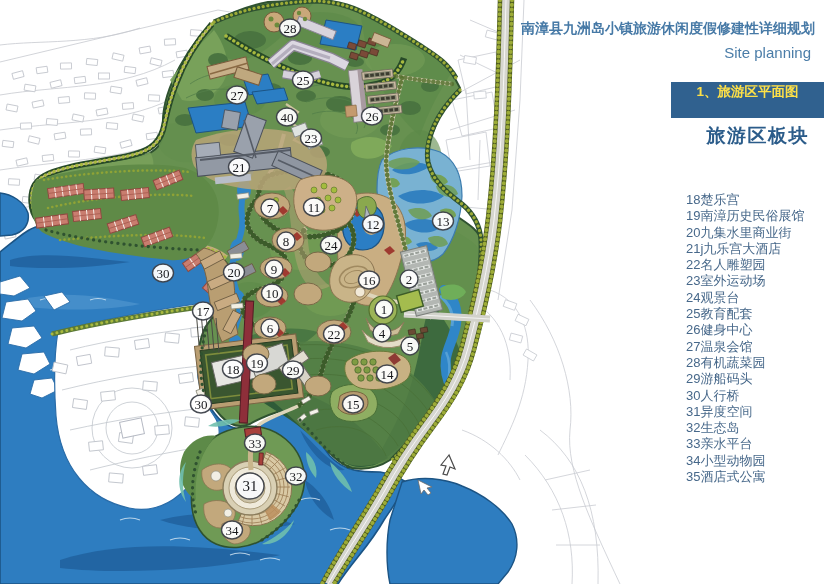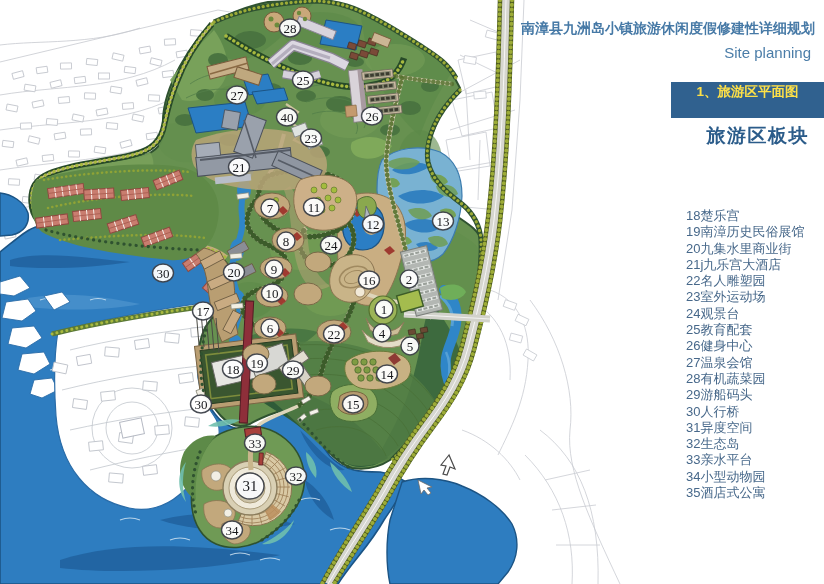--- a/index.html
+++ b/index.html
@@ -937,15 +937,15 @@
 <div style="position:absolute;right:9px;top:20px;text-align:right;font-size:14px;font-weight:bold;color:#4679a6;white-space:nowrap;">南漳县九洲岛小镇旅游休闲度假修建性详细规划</div>
 
 
 <div style="position:absolute;right:13px;top:44px;text-align:left;font-size:15px;color:#4b7da8;white-space:nowrap;">Site planning</div>
 
 <div style="position:absolute;left:671px;top:82px;width:153px;height:36px;background:#30618f;color:#fde047;font-size:13.5px;font-weight:bold;text-align:center;line-height:20px;">1、旅游区平面图</div>
 
 <div style="position:absolute;right:15px;top:99px;text-align:right;font-size:19px;font-weight:bold;color:#2b5c8a;letter-spacing:1.5px;white-space:nowrap;margin-top:24px;">旅游区板块</div>
 
 
-<div style="position:absolute;left:686px;top:192px;font-size:13px;color:#47688a;line-height:16.3px;white-space:nowrap;margin-top:16px;">
+<div style="position:absolute;left:686px;top:192px;font-size:13px;color:#47688a;line-height:16.3px;white-space:nowrap;">
 18楚乐宫<br>19南漳历史民俗展馆<br>20九集水里商业街<br>21j九乐宫大酒店<br>22名人雕塑园<br>23室外运动场<br>24观景台<br>25教育配套<br>26健身中心<br>27温泉会馆<br>28有机蔬菜园<br>29游船码头<br>30人行桥<br>31异度空间<br>32生态岛<br>33亲水平台<br>34小型动物园<br>35酒店式公寓
 </div>
 </div>
 </body></html>

